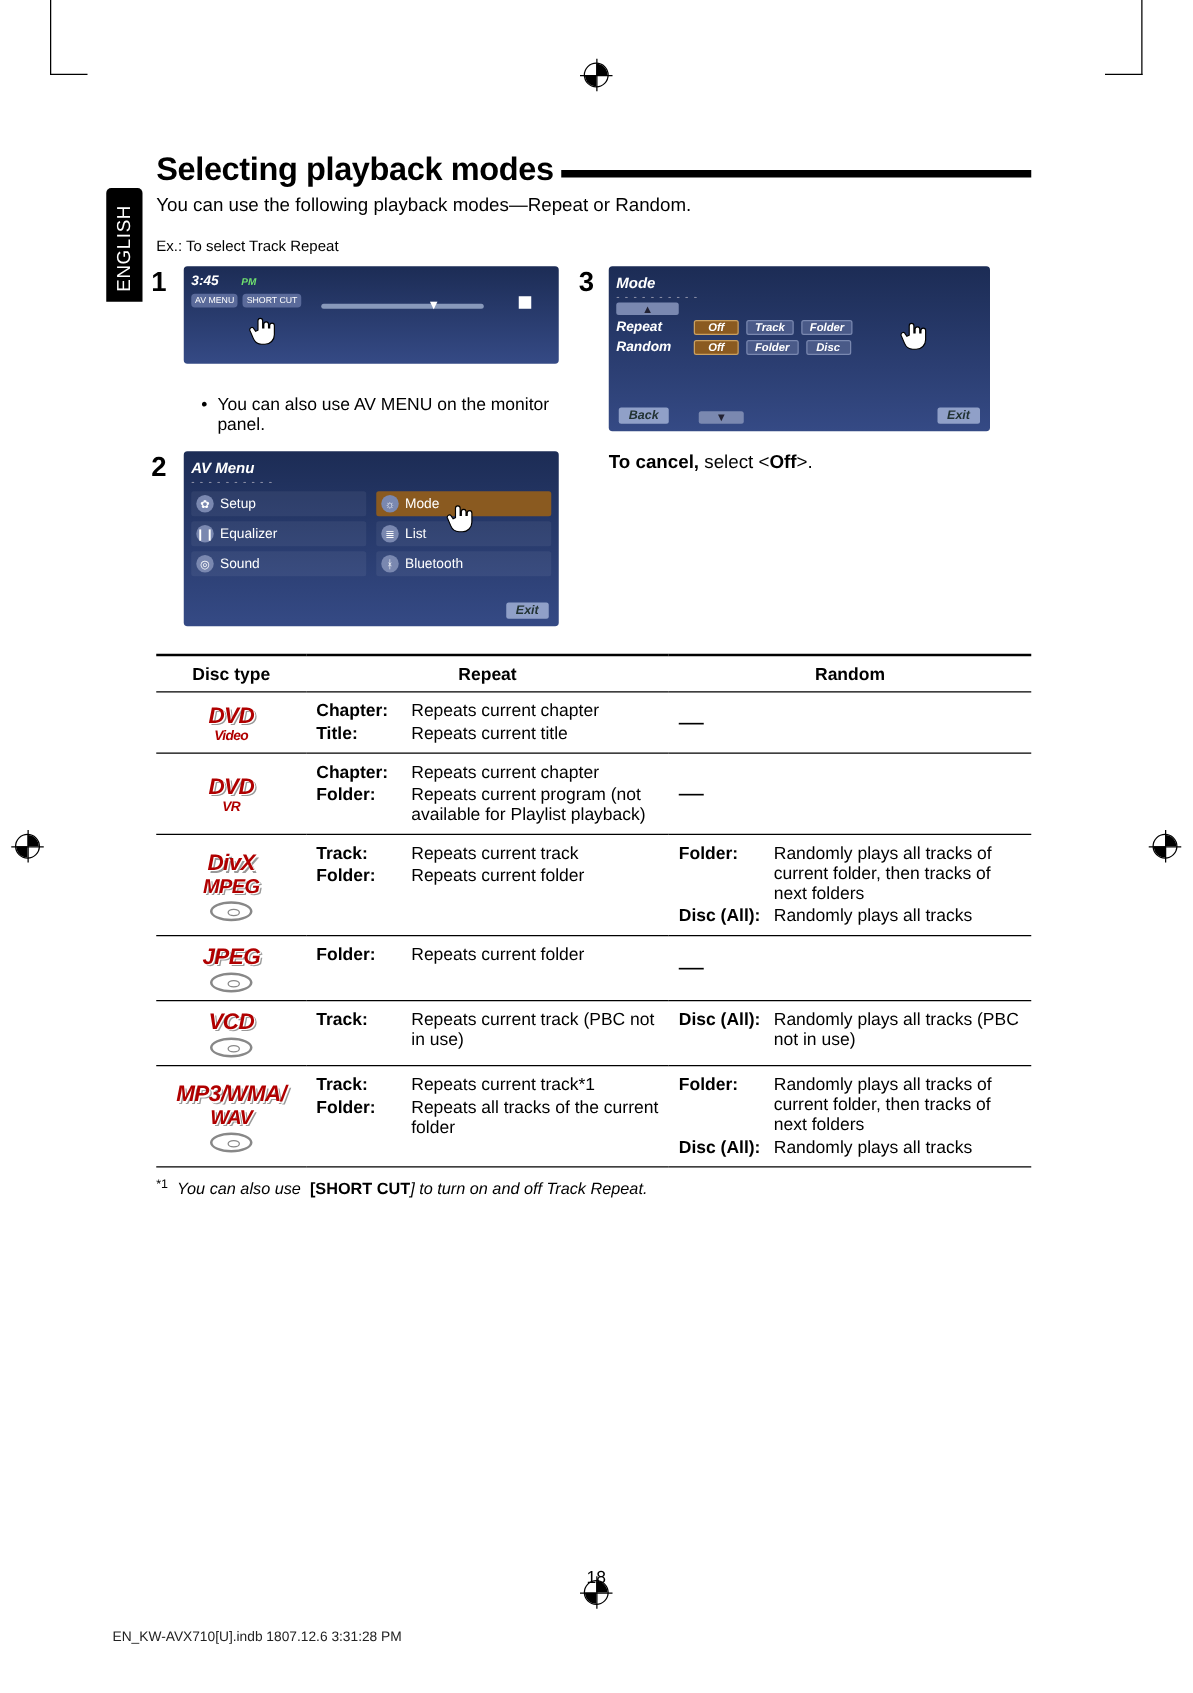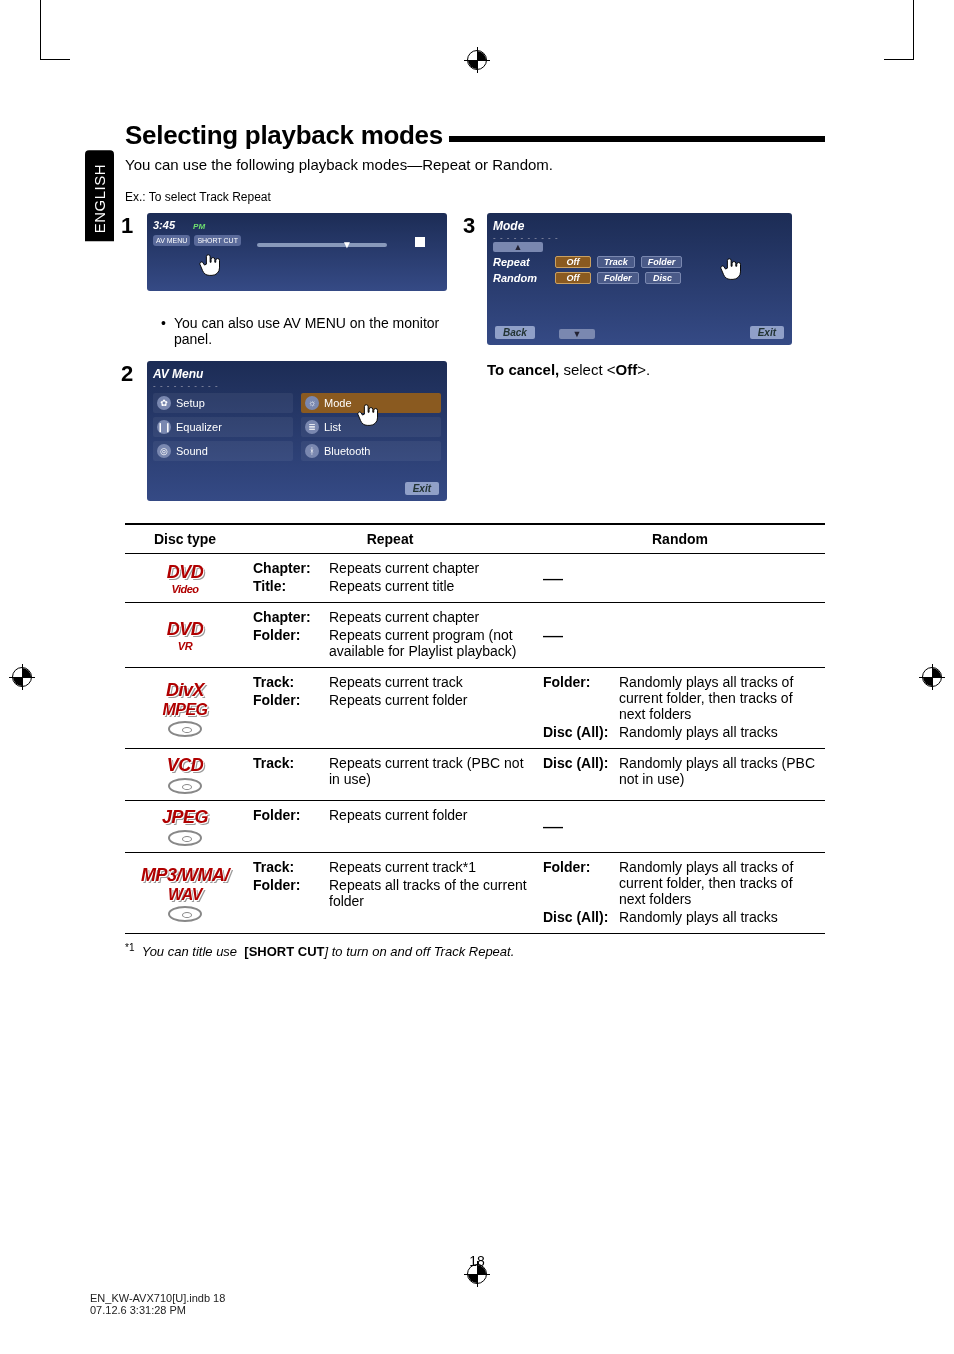--- a/index.html
+++ b/index.html
@@ -164,21 +164,21 @@
   .kv { display:flex; margin-bottom:2px; }
   .kv .k { font-weight:700; width:76px; flex-shrink:0; }
   .kv .v { flex:1; }
   .dash-cell { text-align:center; font-size:20px; vertical-align:middle !important;}
 
   .footnote { font-size: 13px; font-style: italic; margin-top: 8px; }
   .footnote .fn { font-size:10px; vertical-align: super; font-style:normal;}
   .footnote b { font-style: normal; font-weight:700;}
 
   .pagenum { position:absolute; bottom:85px; left:50%; transform:translateX(-50%); font-size:14px;}
-  .footer { position:absolute; bottom:38px; left:90px; right:90px; display:flex; font-size:11px; color:#222;flex-direction:column;}
+  .footer { position:absolute; bottom:38px; left:90px; right:90px; display:flex; font-size:11px; color:#222;}
 
 </style>
 </head>
 <body>
 
 <div class="crop-tl"></div>
 <div class="crop-tr"></div>
 <div class="reg-top">
     <div class="reg-mark">
       <div class="q1"></div>
@@ -379,45 +379,45 @@
               <span class="k">Folder:</span>
               <span class="v">Randomly plays all tracks of current folder, then tracks of next folders</span>
             </div>
             <div class="kv">
               <span class="k">Disc (All):</span>
               <span class="v">Randomly plays all tracks</span>
             </div>
           </td>
         </tr>
         <tr>
+          <td class="disc"><span class="disc-logo red">JPEG</span><div class="disc-ellipse"></div></td>
+          <td>
+            <div class="kv">
+              <span class="k">Folder:</span>
+              <span class="v">Repeats current folder</span>
+            </div>
+          </td>
+          <td class="dash-cell">—</td>
+        </tr>
+        <tr>
           <td class="disc"><span class="disc-logo red">VCD</span><div class="disc-ellipse"></div></td>
           <td>
             <div class="kv">
               <span class="k">Track:</span>
               <span class="v">Repeats current track (PBC not in use)</span>
             </div>
           </td>
           <td>
             <div class="kv">
               <span class="k">Disc (All):</span>
               <span class="v">Randomly plays all tracks (PBC not in use)</span>
             </div>
           </td>
         </tr>
         <tr>
-          <td class="disc"><span class="disc-logo red">JPEG</span><div class="disc-ellipse"></div></td>
-          <td>
-            <div class="kv">
-              <span class="k">Folder:</span>
-              <span class="v">Repeats current folder</span>
-            </div>
-          </td>
-          <td class="dash-cell">—</td>
-        </tr>
-        <tr>
           <td class="disc"><span class="disc-logo red">MP3/WMA/</span><br><span class="disc-logo red" style="font-size:16px">WAV</span><div class="disc-ellipse"></div></td>
           <td>
             <div class="kv">
               <span class="k">Track:</span>
               <span class="v">Repeats current track*1</span>
             </div>
             <div class="kv">
               <span class="k">Folder:</span>
               <span class="v">Repeats all tracks of the current folder</span>
             </div>
@@ -431,21 +431,21 @@
               <span class="k">Disc (All):</span>
               <span class="v">Randomly plays all tracks</span>
             </div>
           </td>
         </tr>
       </tbody>
   </table>
 
   <div class="footnote">
     <span class="fn">*1</span>
-    &nbsp;<span>You can title use </span>&nbsp;<b>[SHORT CUT</b><span>] to turn on and off Track Repeat.</span>
+    &nbsp;<span>You can also use </span>&nbsp;<b>[SHORT CUT</b><span>] to turn on and off Track Repeat.</span>
   </div>
 </div>
 
 <div class="pagenum">18</div>
 <div class="footer">
   <span>EN_KW-AVX710[U].indb   18</span>
   <span>07.12.6   3:31:28 PM</span>
 </div>
 
 </body></html>

